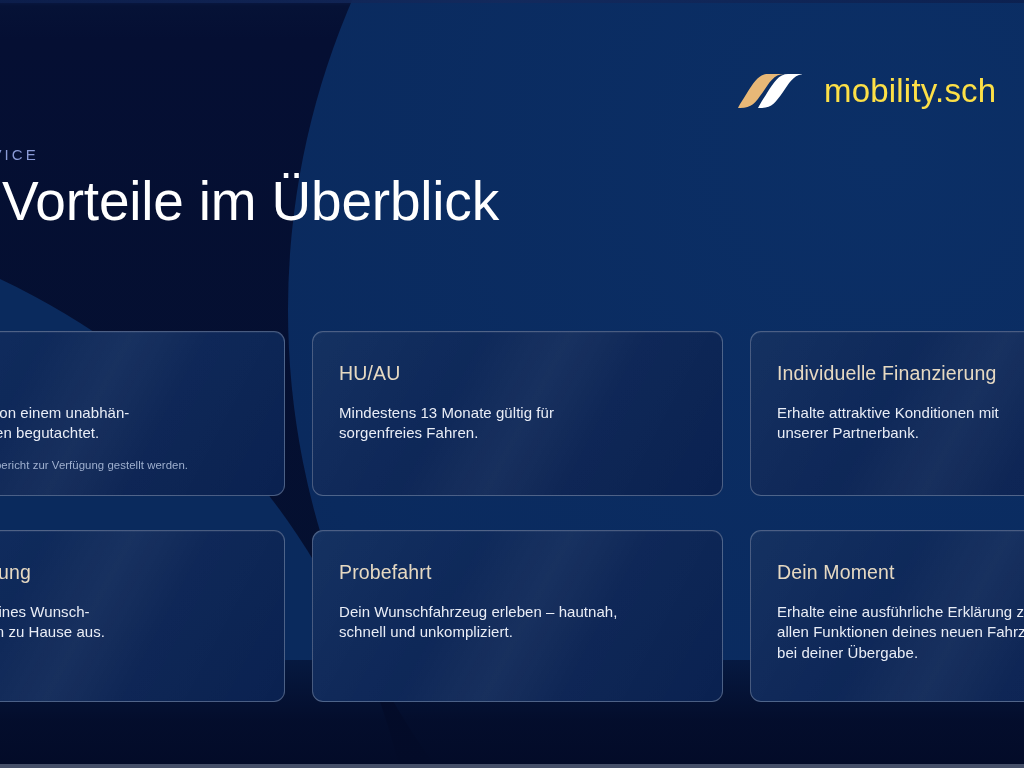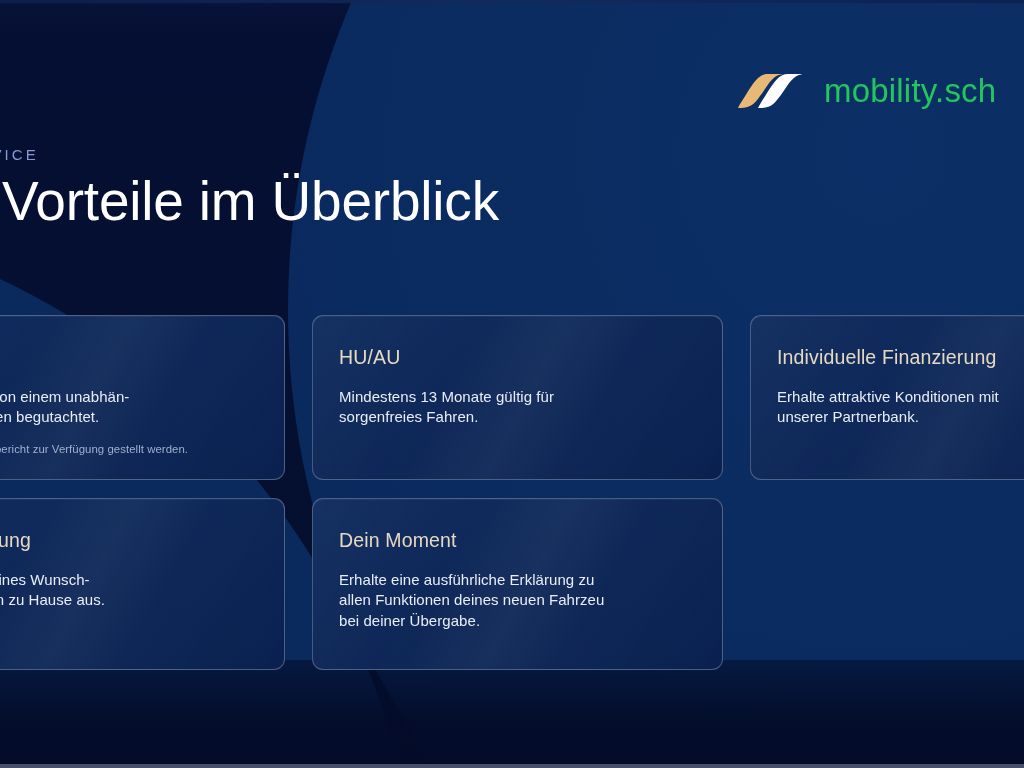--- a/index.html
+++ b/index.html
@@ -67,21 +67,21 @@
     z-index:6;
   }
   .logo-mark {
     position:relative; width:66px; height:42px; flex:0 0 auto;
   }
   .logo-mark svg { display:block; }
   .logo-word {
     font-size:33px;
     font-weight:300;
     letter-spacing:.2px;
-    color:#22c55e;
+    color:#fde047;
     white-space:nowrap;
   }
 
   
   .head {
     position:absolute; top:146px; left:-86px;
     z-index:5;
   }
   .eyebrow {
     font-size:15px;
@@ -123,20 +123,21 @@
     background:
       linear-gradient(118deg,
         rgba(255,255,255,0.035) 0%,
         rgba(255,255,255,0.012) 34%,
         rgba(255,255,255,0.055) 52%,
         rgba(255,255,255,0.015) 68%,
         rgba(255,255,255,0.00) 100%),
       linear-gradient(150deg, #0c2a5c 0%, #0b2556 45%, #0a2150 100%);
     border:1px solid rgba(214,222,236,0.30);
     box-shadow:inset 0 1px 0 rgba(255,255,255,0.05);
+    margin-top:16px;
   }
   .card.tall { height:172px; }
 
   .card-title {
     font-size:19.5px;
     font-weight:400;
     color:#e6d9c2;
     letter-spacing:.15px;
     margin-bottom:18px;
     white-space:nowrap;
@@ -205,20 +206,25 @@
       <div class="card-body">Erhalte attraktive Konditionen mit
 unserer Partnerbank.</div>
     </div>
 
     <div class="card tall">
       <div class="card-title">e Besichtigung</div>
       <div class="card-body">esichtigung deines Wunsch-
 gs bequem von zu Hause aus.</div>
     </div>
 
+    <div class="card tall">
+      <div class="card-title">Probefahrt</div>
+      <div class="card-body">Dein Wunschfahrzeug erleben – hautnah,
+schnell und unkompliziert.</div>
+    </div>
 
     <div class="card tall">
       <div class="card-title">Dein Moment</div>
       <div class="card-body">Erhalte eine ausführliche Erklärung zu
 allen Funktionen deines neuen Fahrzeu
 bei deiner Übergabe.</div>
     </div>
 
   </div>
 </div>

